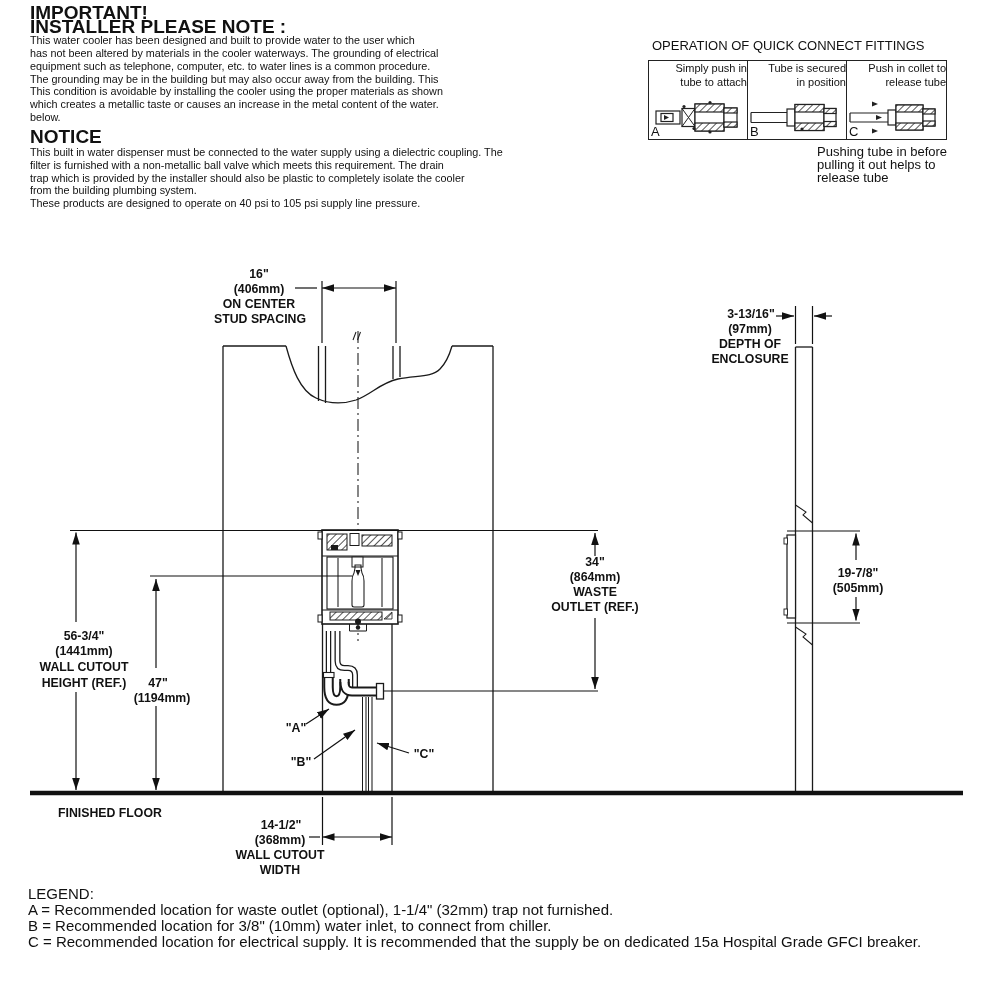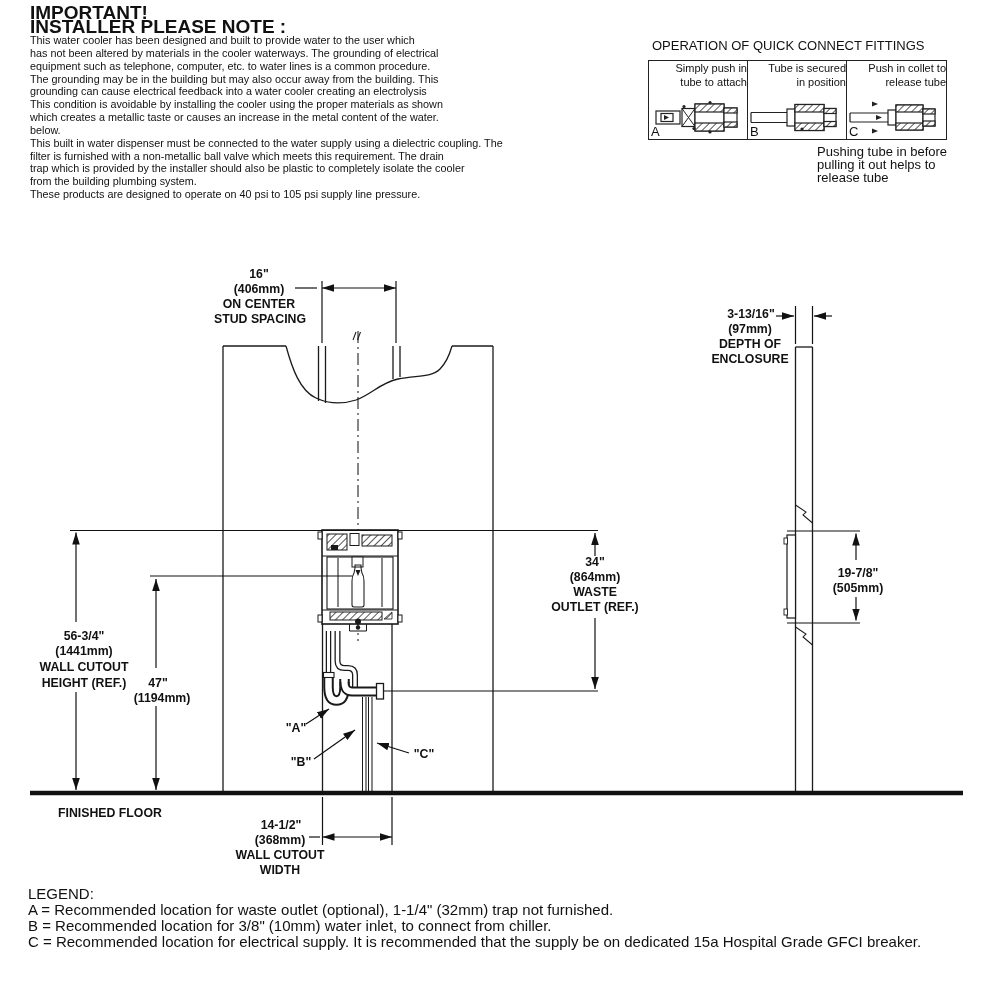--- a/index.html
+++ b/index.html
@@ -51,24 +51,24 @@
     </defs>
   </svg>
 
   <div class="notes">
     <div class="center-head">IMPORTANT!</div>
     <div class="center-head">INSTALLER PLEASE NOTE :</div>
     <div class="tline">This water cooler has been designed and built to provide water to the user which</div>
     <div class="tline">has not been altered by materials in the cooler waterways. The grounding of electrical</div>
     <div class="tline">equipment such as telephone, computer, etc. to water lines is a common procedure.</div>
     <div class="tline">The grounding may be in the building but may also occur away from the building. This</div>
-    <div class="tline">grounding can cause electrical feedback into a water cooler creating an electrolysis</div>
     <div class="tline">This condition is avoidable by installing the cooler using the proper materials as shown</div>
     <div class="tline">which creates a metallic taste or causes an increase in the metal content of the water.</div>
     <div class="tline">below.</div>
+    <div class="center-head notice-head">NOTICE</div>
     <div class="tline">This built in water dispenser must be connected to the water supply using a dielectric coupling. The</div>
     <div class="tline">filter is furnished with a non-metallic ball valve which meets this requirement. The drain</div>
     <div class="tline">trap which is provided by the installer should also be plastic to completely isolate the cooler</div>
     <div class="tline">from the building plumbing system.</div>
     <div class="tline">These products are designed to operate on 40 psi  to 105 psi supply line pressure.</div>
   </div>
 
   <div class="qc-title">OPERATION OF QUICK CONNECT FITTINGS</div>
   <div class="qc-box">
     <div class="qc-cell">

